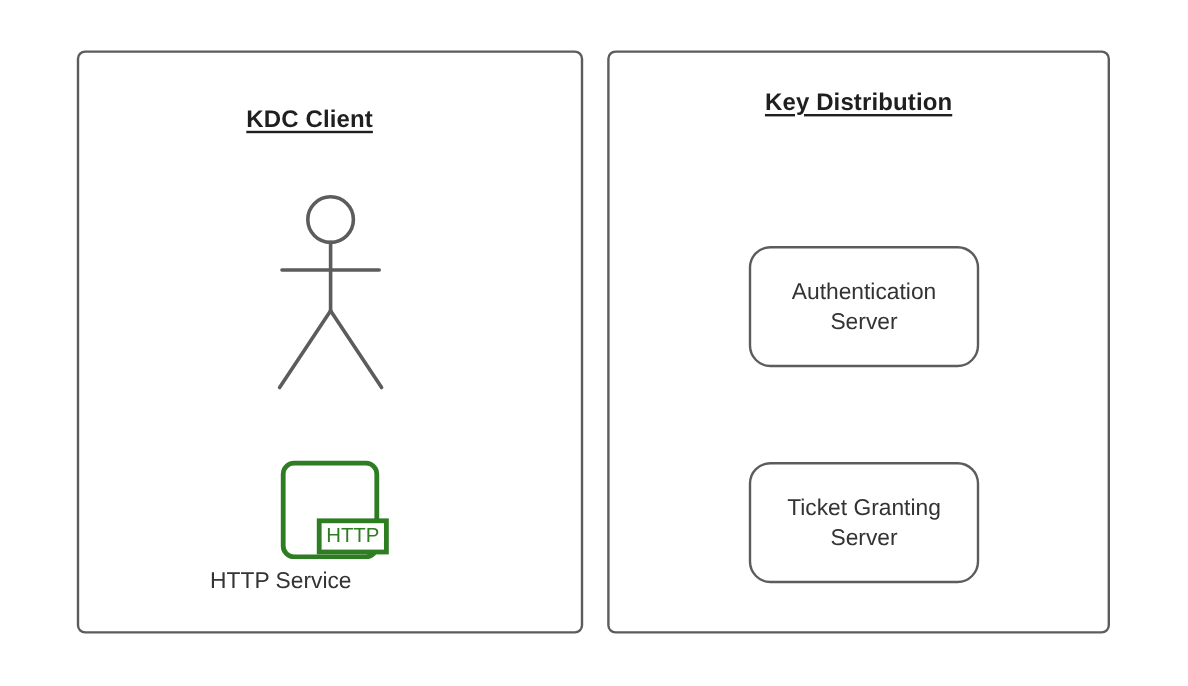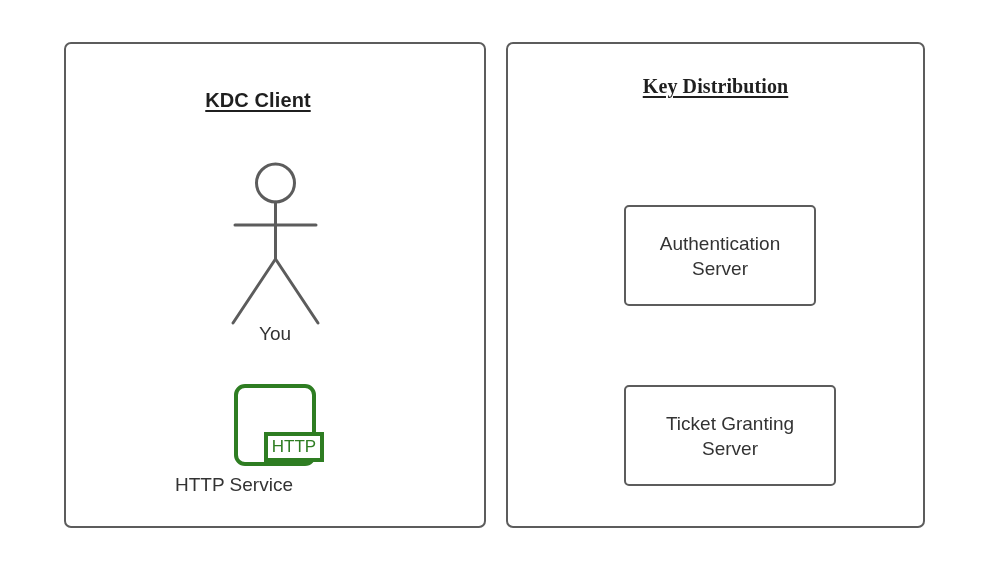--- a/index.html
+++ b/index.html
@@ -57,21 +57,21 @@
     line-height: 27px;
     white-space: pre-line;
   }
   .panel-title > span {
     text-decoration: underline;
     text-underline-offset: 3px;
     text-decoration-thickness: 2px;
   }
   #title-client { top: 60px; }
   #title-kdc    { top: 46px; }
-  #title-kdc .line { display: block; font-family: Liberation Serif, serif; }
+  #title-kdc .line { display: block; }
 
   
   #stick-figure {
     position: absolute;
     left: 219px;
     top: 157px;
     width: 112px;
     height: 175px;
   }
   #actor-label {
@@ -102,42 +102,42 @@
     font-size: 19px;
     color: #333333;
     line-height: 24px;
   }
 
   
   .server-box {
     position: absolute;
     box-sizing: border-box;
     border: 2px solid #5c5c5c;
-    border-radius: 5px;
+    border-radius: 18px;
     background: #ffffff;
     display: flex;
     align-items: center;
     justify-content: center;
     text-align: center;
     font-size: 19px;
     color: #333333;
     line-height: 25px;
     padding: 4px 10px;
     white-space: pre-line;
   }
   #box-auth-server {
     left: 624px;
     top: 205px;
     width: 192px;
     height: 101px;
   }
   #box-tgs-server {
     left: 624px;
     top: 385px;
-    width: 212px;
+    width: 192px;
     height: 101px;
   }
 </style>
 </head>
 <body>
 
 <div class="canvas">
 
   <div class="panel" id="panel-client"></div>
 
@@ -146,21 +146,20 @@
   </div>
 
   <svg id="stick-figure" viewBox="0 0 112 175">
     <circle cx="56.5" cy="26" r="19" fill="none" stroke="#5c5c5c" stroke-width="3"></circle>
     <line x1="56.5" y1="45" x2="56.5" y2="102" stroke="#5c5c5c" stroke-width="3" stroke-linecap="round"></line>
     <line x1="16" y1="68" x2="97" y2="68" stroke="#5c5c5c" stroke-width="3" stroke-linecap="round"></line>
     <line x1="56.5" y1="102" x2="14" y2="166" stroke="#5c5c5c" stroke-width="3" stroke-linecap="round"></line>
     <line x1="56.5" y1="102" x2="99" y2="166" stroke="#5c5c5c" stroke-width="3" stroke-linecap="round"></line>
   </svg>
 
-  <div id="actor-label">You</div>
 
   <svg id="http-icon" viewBox="0 0 96 86">
     <rect x="6" y="6" width="78" height="78" rx="9" ry="9" fill="none" stroke="#2e7d22" stroke-width="4"></rect>
     <rect x="36" y="54" width="56" height="26" fill="#ffffff" stroke="#2e7d22" stroke-width="4"></rect>
     <text x="64" y="72" text-anchor="middle" font-family="'Liberation Sans', sans-serif" font-size="17" fill="#2e7d22">HTTP</text>
   </svg>
 
   <div id="http-service-label">HTTP Service</div>
 
   <div class="panel" id="panel-kdc"></div>

